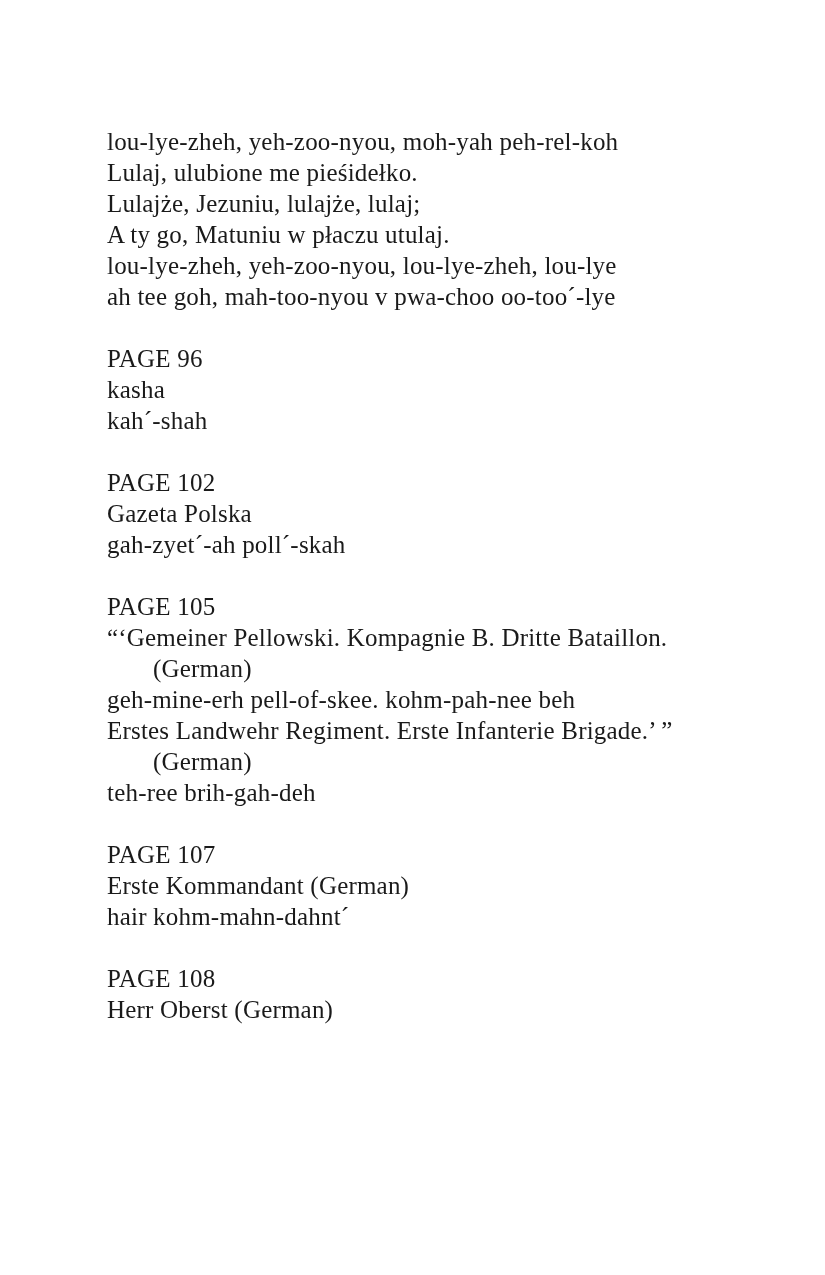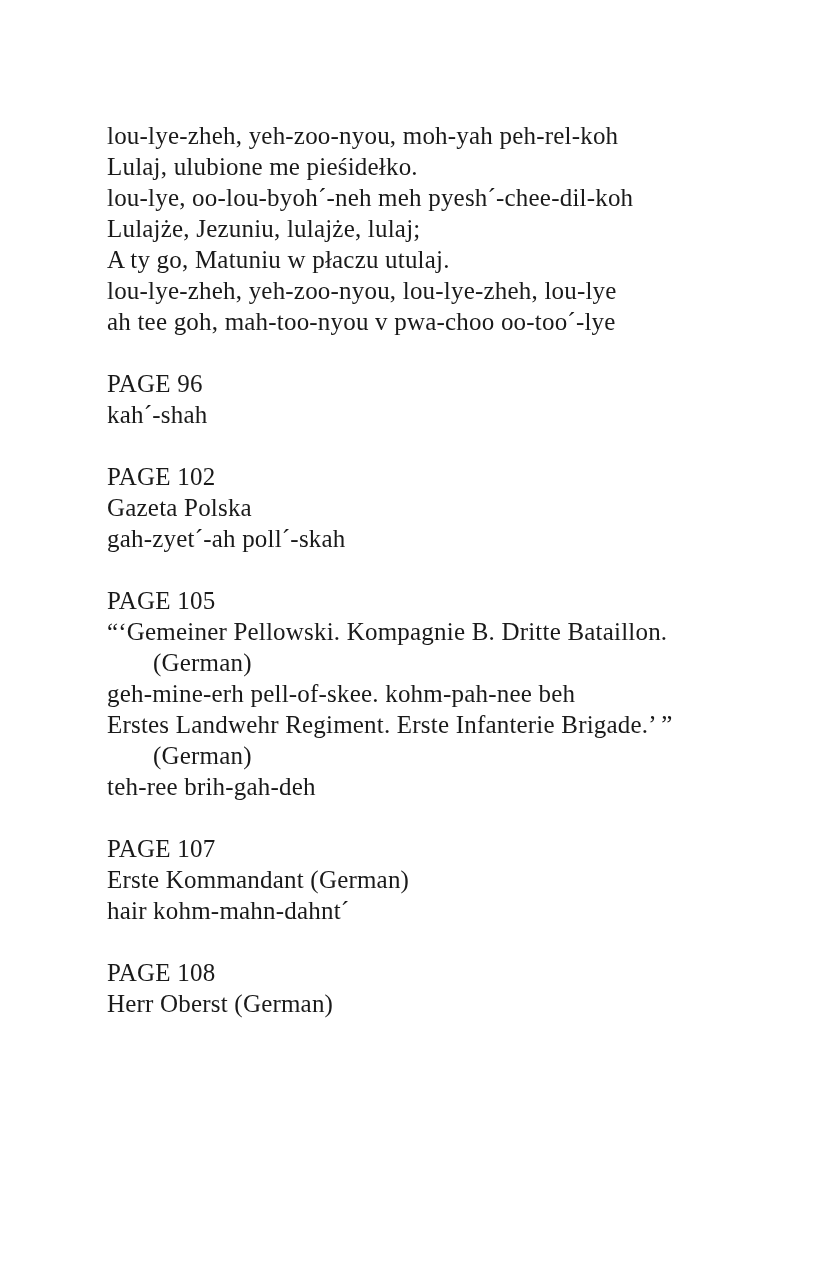--- a/index.html
+++ b/index.html
@@ -15,21 +15,21 @@
   .page {
     position: relative;
     width: 825px;
     height: 1275px;
     background: #ffffff;
     overflow: hidden;
   }
   .text-content {
     position: absolute;
     left: 107px;
-    top: 120px;
+    top: 126px;
     width: 660px;
     color: #1a1a1a;
   }
   .block {
     margin: 0 0 31px 0;
   }
   .block:last-child {
     margin-bottom: 0;
   }
   .line {
@@ -49,28 +49,28 @@
   }
 </style>
 </head>
 <body style="background: rgb(255, 255, 255);">
 
 <main class="page">
   <article class="text-content" id="content" style="color: rgb(26, 26, 26);">
       <div class="block">
         <p class="line"><span class="roman">lou-lye-zheh, yeh-zoo-nyou, moh-yah peh-rel-koh</span></p>
         <p class="line"><span class="italic">Lulaj, ulubione me pieśidełko.</span></p>
-        <p class="line"><span class="roman">lou-lye, oo-lou-byoh´-neh meh pyesh´-chee-dil-koh</span></p>
         <p class="line"><span class="italic">Lulajże, Jezuniu, lulajże, lulaj;</span></p>
         <p class="line"><span class="italic">A ty go, Matuniu w płaczu utulaj.</span></p>
         <p class="line"><span class="roman">lou-lye-zheh, yeh-zoo-nyou, lou-lye-zheh, lou-lye</span></p>
         <p class="line"><span class="roman">ah tee goh, mah-too-nyou v pwa-choo oo-too´-lye</span></p>
       </div>
       <div class="block">
         <p class="line"><span class="roman">PAGE 96</span></p>
+        <p class="line"><span class="italic">kasha</span></p>
         <p class="line"><span class="roman">kah´-shah</span></p>
       </div>
       <div class="block">
         <p class="line"><span class="roman">PAGE 102</span></p>
         <p class="line"><span class="italic">Gazeta Polska</span></p>
         <p class="line"><span class="roman">gah-zyet´-ah poll´-skah</span></p>
       </div>
       <div class="block">
         <p class="line"><span class="roman">PAGE 105</span></p>
         <p class="line"><span class="italic">“‘Gemeiner Pellowski. Kompagnie B. Dritte Bataillon.</span></p>

